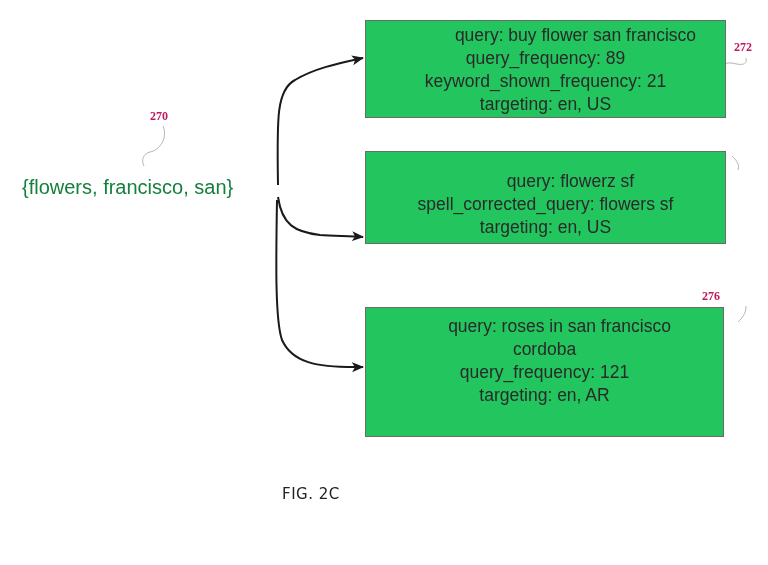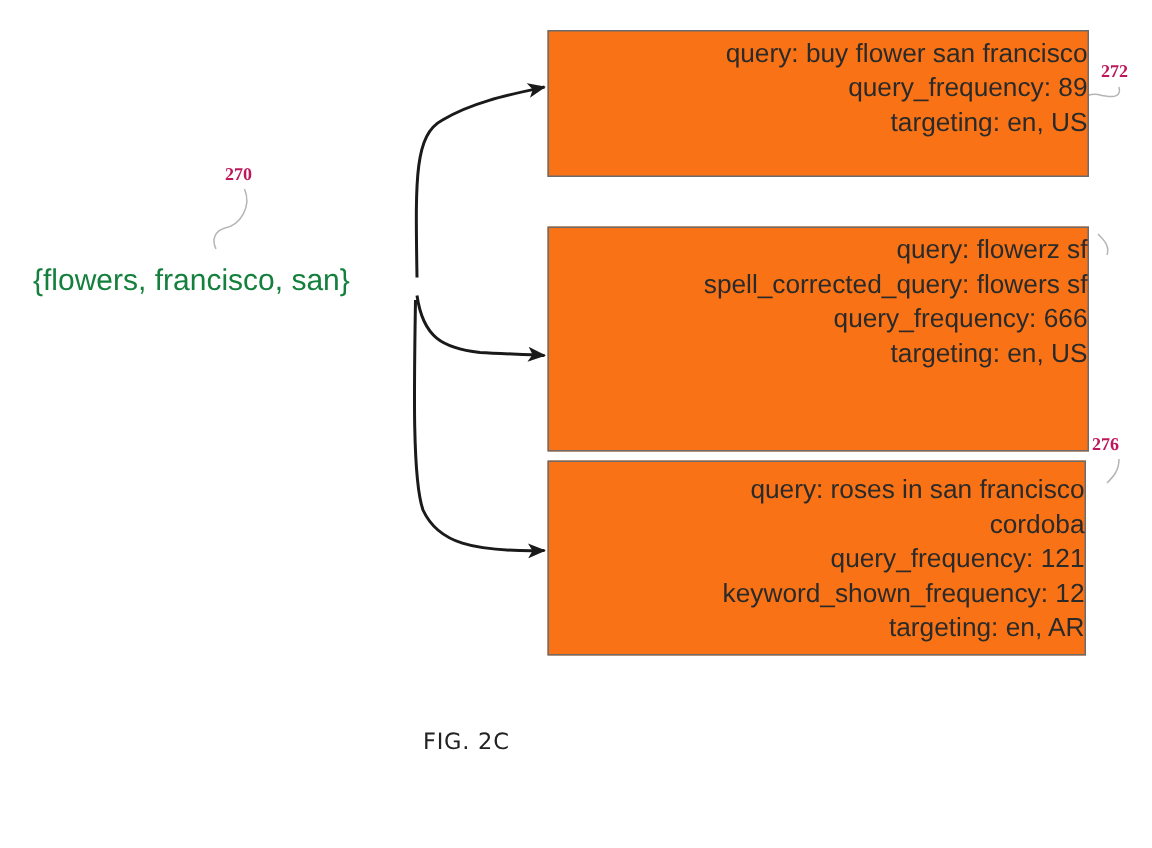--- a/index.html
+++ b/index.html
@@ -1,39 +1,39 @@
 <!DOCTYPE html>
 <html><head>
   <meta charset="utf-8">
   <style>
     html, body { margin: 0; padding: 0; background: #ffffff; }
     body { width: 768px; height: 565px; position: relative; overflow: hidden; }
     .canvas { position: absolute; left: 0; top: 0; width: 768px; height: 565px; }
     svg.wires { position: absolute; left: 0; top: 0; }
     .box {
       position: absolute; box-sizing: border-box;
-      border: 1.6px solid #6b6b6b; background: #f97316;
+      border: 1.6px solid #6b6b6b; background: #22c55e;
       font-family: "Liberation Sans", sans-serif; font-size: 17.5px; color: #2a2a2a;
-      text-align: right; line-height: 23px;
+      text-align: center; line-height: 23px;
     }
     .box .line { display: block; white-space: nowrap; }
     #box-272 { left: 365px; top: 20px; width: 361px; height: 98px; padding-top: 3px; }
-    #box-274 { left: 365px; top: 151px; width: 361px; height: 150px; padding-top: 3px; }
+    #box-274 { left: 365px; top: 151px; width: 361px; height: 93px; padding-top: 18px; }
     #box-276 { left: 365px; top: 307px; width: 359px; height: 130px; padding-top: 7px; }
     #box-272 .l0 { padding-left: 60px; }
     #box-274 .l0 { padding-left: 50px; }
     #box-276 .l0 { padding-left: 30px; }
     .ref {
       position: absolute; font-family: "Liberation Serif", serif; font-weight: bold;
       font-size: 12px; color: #be185d;
     }
     #ref-270 { left: 150px; top: 109px; }
     #ref-272 { left: 734px; top: 40px; }
     #ref-274 { left: 772px; top: 150px; }
-    #ref-276 { left: 728px; top: 289px; }
+    #ref-276 { left: 702px; top: 289px; }
     .token-set {
       position: absolute; left: 22px; top: 176px;
       font-family: "Liberation Sans", sans-serif; font-size: 20px; color: #15803d; white-space: nowrap;
     }
     .caption {
       position: absolute; left: 282px; top: 485px;
       font-family: "DejaVu Sans", sans-serif; font-size: 15px; color: #222; letter-spacing: 0.5px;
     }
   </style>
 </head>
@@ -59,35 +59,34 @@
     <path d="M732,156 C736,160 740,164 738,170" fill="none" stroke="#b5b5b5" stroke-width="1"></path>
     <path d="M746,306 C746,314 742,318 738,322" fill="none" stroke="#b5b5b5" stroke-width="1"></path>
   </svg>
 
   <span class="ref" id="ref-270">270</span>
   <div class="token-set">{flowers, francisco, san}</div>
 
   <div class="box" id="box-272">
     <span class="line l0">query: buy flower san francisco</span>
     <span class="line">query_frequency: 89</span>
+    <span class="line">keyword_shown_frequency: 21</span>
     <span class="line">targeting: en, US</span>
   </div>
   <span class="ref" id="ref-272">272</span>
 
   <div class="box" id="box-274">
     <span class="line l0">query: flowerz sf</span>
     <span class="line">spell_corrected_query: flowers sf</span>
-    <span class="line">query_frequency: 666</span>
     <span class="line">targeting: en, US</span>
   </div>
   <span class="ref" id="ref-274">274</span>
 
   <div class="box" id="box-276">
     <span class="line l0">query: roses in san francisco</span>
     <span class="line">cordoba</span>
     <span class="line">query_frequency: 121</span>
-    <span class="line">keyword_shown_frequency: 12</span>
     <span class="line">targeting: en, AR</span>
   </div>
   <span class="ref" id="ref-276">276</span>
 
   <div class="caption">FIG. 2C</div>
 </div>
 
 </body></html>

